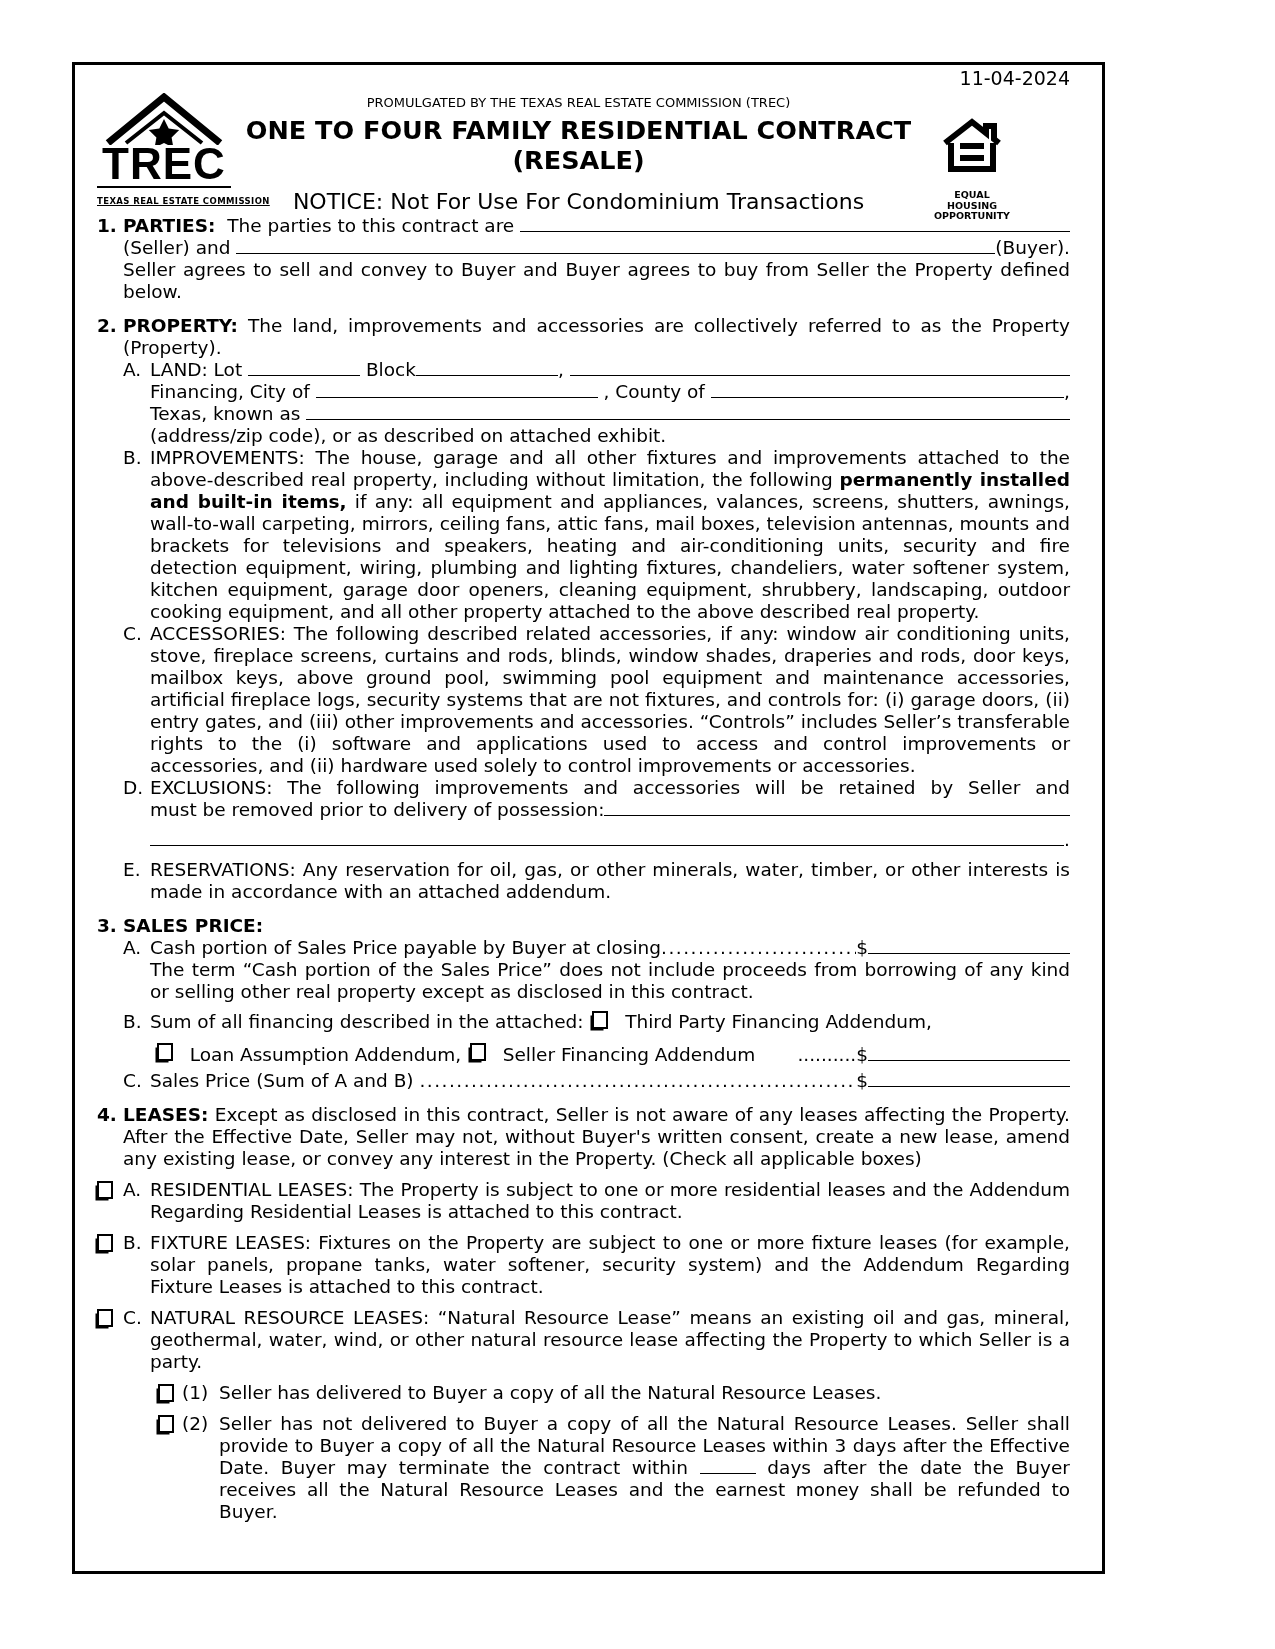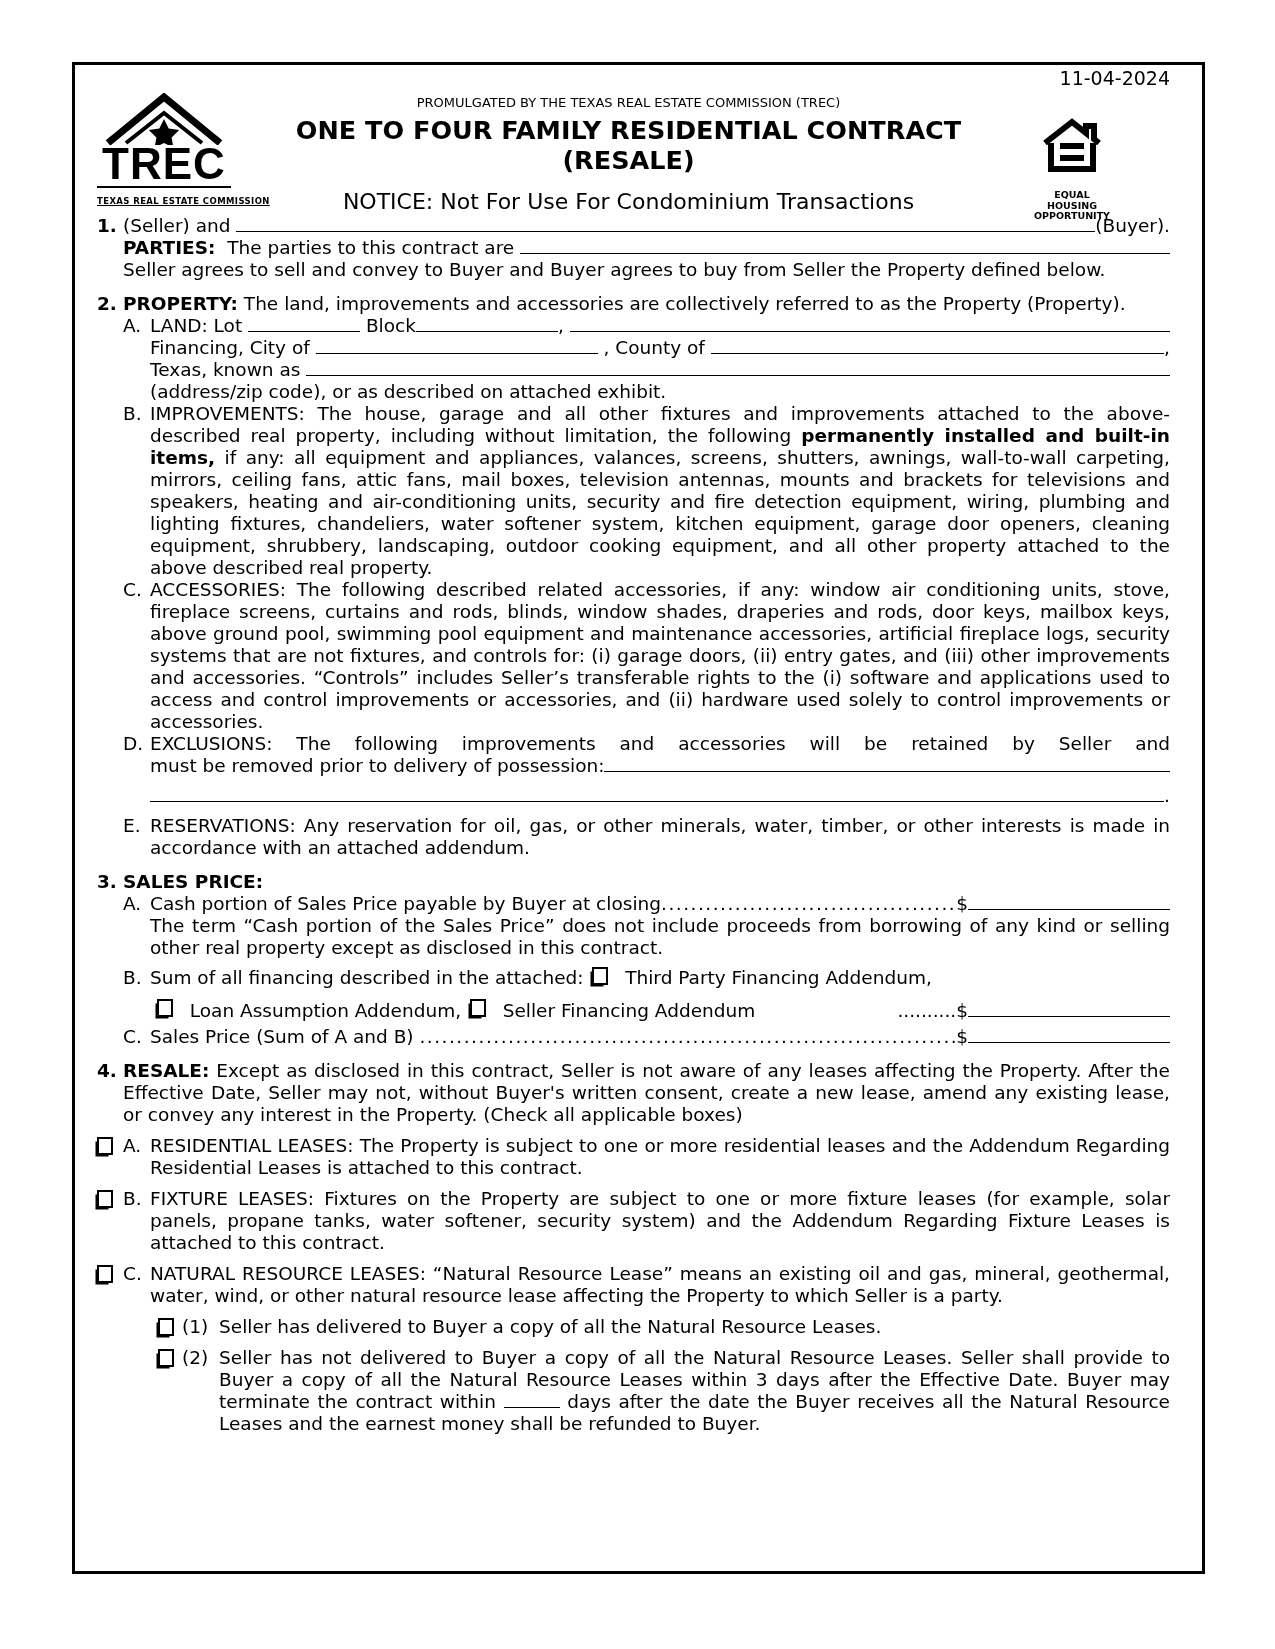--- a/index.html
+++ b/index.html
@@ -2,21 +2,21 @@
 <html><head>
 <meta charset="utf-8">
 <style>
   html,body{margin:0;padding:0;}
   body{
     width:1275px;height:1649px;background:#fff;color:#000;
     font-family:"DejaVu Sans",sans-serif;font-size:18.5px;line-height:22px;
     position:relative;overflow:hidden;
   }
   .bbox{
-    position:absolute;left:72px;top:62px;width:1133px;height:1512px;
+    position:absolute;left:72px;top:62px;width:1033px;height:1512px;
     border:3px solid #000;box-sizing:border-box;padding:2px 32px 0 22px;
   }
   .rev-date{text-align:right;font-size:19px;height:24px;}
   .header{position:relative;height:112px;}
   .trec-logo{position:absolute;left:0;top:2px;width:134px;text-align:center;}
   .trec-acronym{font-family:Liberation Sans, sans-serif;font-weight:bold;font-size:44px;line-height:40px;letter-spacing:1px;margin-top:-6px;}
   .trec-caption{font-size:8.5px;font-weight:bold;border-top:2px solid #000;margin-top:2px;padding-top:2px;letter-spacing:0.4px;white-space:nowrap;text-decoration:underline;}
   .eh-logo{position:absolute;right:58px;top:26px;width:80px;text-align:center;}
   .eh-caption{font-size:9.5px;font-weight:bold;line-height:10.5px;margin-top:12px;}
   .hdr-center{text-align:center;padding:0 150px 0 140px;}
@@ -81,27 +81,27 @@
       <div class="eh-caption">
         <div>EQUAL HOUSING</div>
         <div>OPPORTUNITY</div>
       </div>
     </div>
   </div>
 
   <div class="sec">
     <span class="snum">1.</span>
     <div class="fline">
+      <span class="t slabel">PARTIES:</span><span class="t">  The parties to this contract are </span>
+      <span class="bl fill"></span>
+    </div>
+    <div class="fline">
       <span class="t">(Seller) and </span>
       <span class="bl fill"></span>
       <span class="t">(Buyer).</span>
-    </div>
-    <div class="fline">
-      <span class="t slabel">PARTIES:</span><span class="t">  The parties to this contract are </span>
-      <span class="bl fill"></span>
     </div>
     <div class="just">Seller agrees to sell and convey to Buyer and Buyer agrees to buy from Seller the Property defined below.</div>
   </div>
 
   <div class="sec">
     <span class="snum">2.</span>
     <div class="just"><span class="slabel">PROPERTY:</span>  <span>The land, improvements and accessories are collectively referred to as the Property (Property).</span></div>
 
     <div class="sub">
       <span class="slet">A.</span>
@@ -189,21 +189,21 @@
         <span class="t">Sales Price (Sum of A and B) </span>
         <span class="leader"></span>
         <span class="t">$</span>
         <span class="bl" style="width:202px"></span>
       </div>
     </div>
   </div>
 
   <div class="sec">
     <span class="snum">4.</span>
-    <div class="just"><span class="slabel">RESALE:</span>  <span>Except as disclosed in this contract, Seller is not aware of any leases affecting the Property. After the Effective Date, Seller may not, without Buyer's written consent, create a new lease, amend any existing lease, or convey any interest in the Property. (Check all applicable boxes)</span></div>
+    <div class="just"><span class="slabel">LEASES:</span>  <span>Except as disclosed in this contract, Seller is not aware of any leases affecting the Property. After the Effective Date, Seller may not, without Buyer's written consent, create a new lease, amend any existing lease, or convey any interest in the Property. (Check all applicable boxes)</span></div>
 
     <div class="litem just">
       <span class="cb cb-l"></span>
       <span class="slet">A.</span><span>RESIDENTIAL LEASES: The Property is subject to one or more residential leases and the Addendum Regarding Residential Leases is attached to this contract.</span>
     </div>
 
     <div class="litem just">
       <span class="cb cb-l"></span>
       <span class="slet">B.</span><span>FIXTURE LEASES: Fixtures on the Property are subject to one or more fixture leases (for example, solar panels, propane tanks, water softener, security system) and the Addendum Regarding Fixture Leases is attached to this contract.</span>
     </div>

